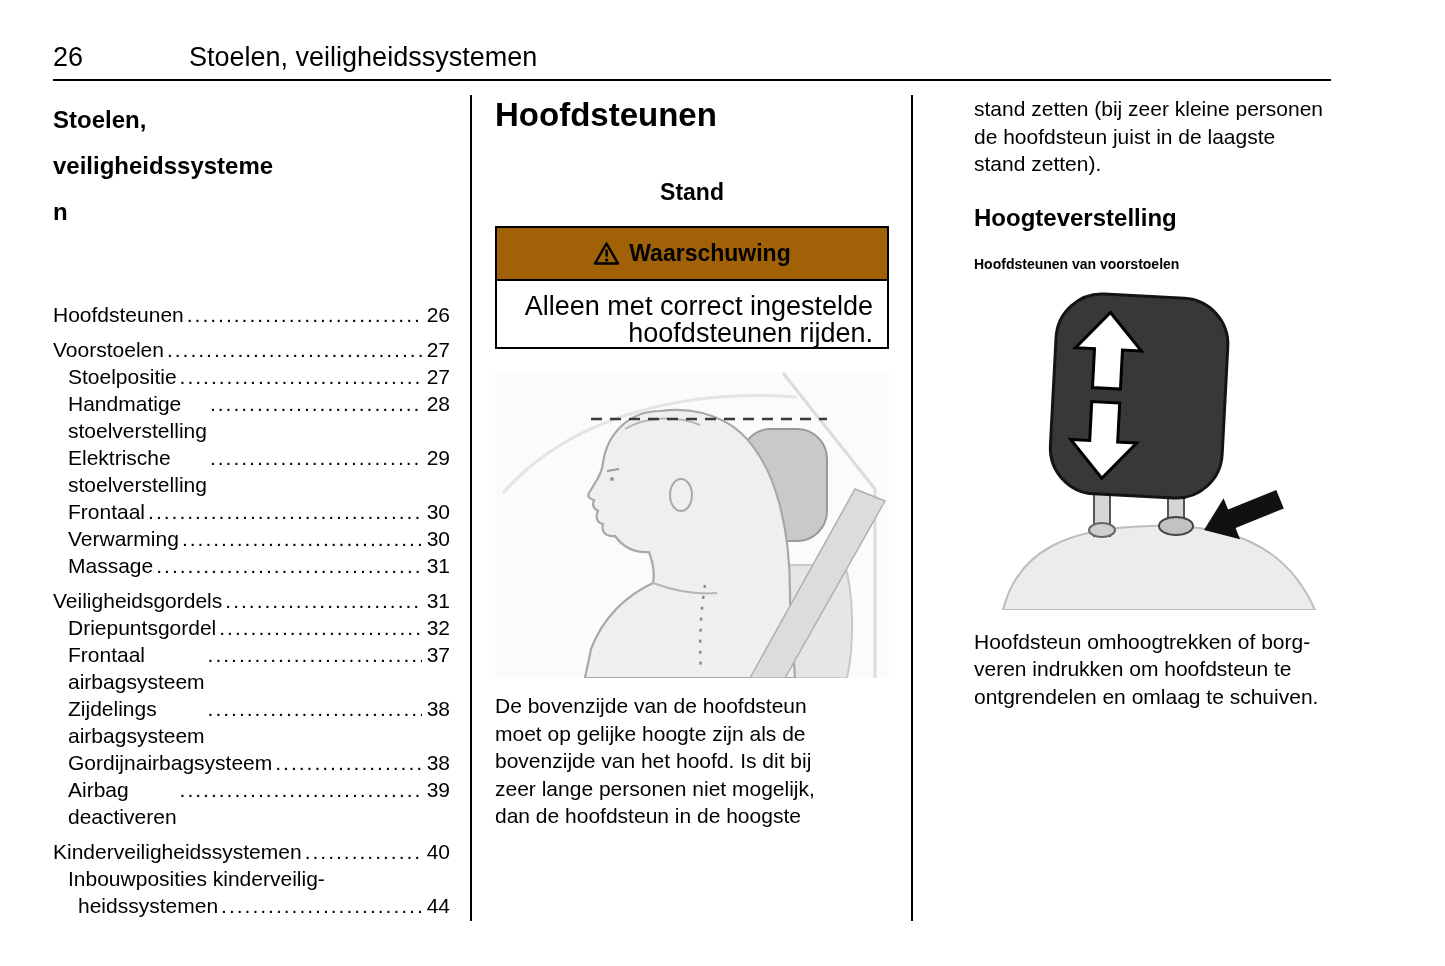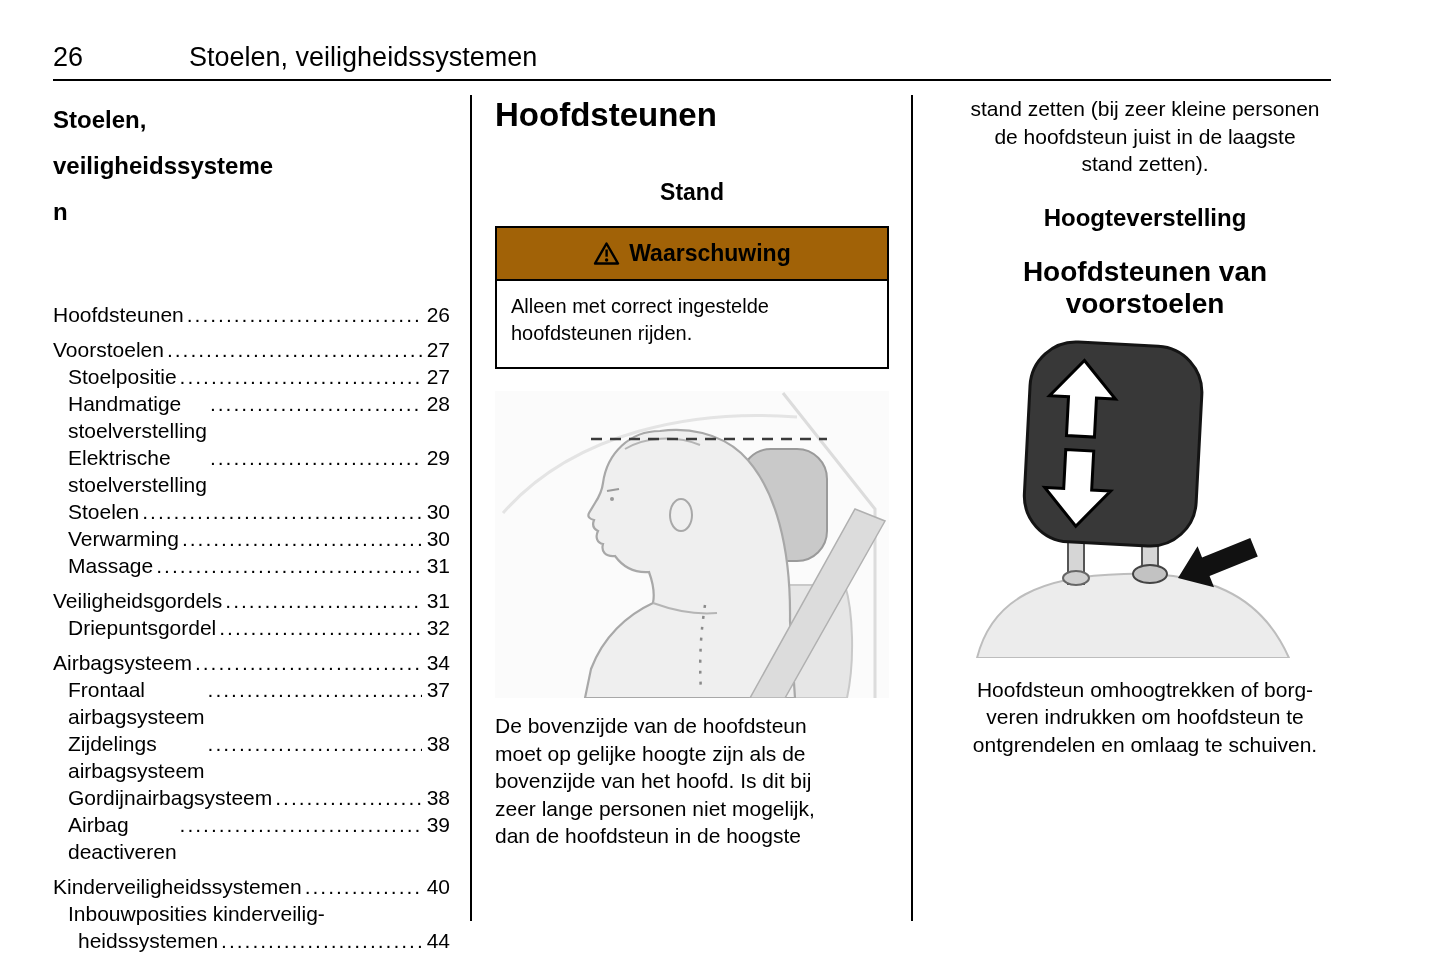--- a/index.html
+++ b/index.html
@@ -11,49 +11,49 @@
 
   
   #page-num   { left:53px;  top:42px; font-size:27px; }
   #header-ttl { left:189px; top:42px; font-size:27px; }
   #header-rule{ left:53px;  top:79px; width:1278px; height:2px; background:#000; }
 
   
   .col  { position:absolute; top:95px; width:394px; }
   #col1 { left:53px; width:397px; }
   #col2 { left:495px; }
-  #col3 { left:948px;text-align:center; }
+  #col3 { left:974px; }
   .vdiv { position:absolute; top:95px; width:2px; height:826px; background:#000; }
   #div1 { left:470px; }
   #div2 { left:911px; }
 
   
   .doc-title { font-size:24px; font-weight:bold; line-height:46px; white-space:pre-line; margin-top:2px; }
   #toc { margin-top:66px; font-size:21px; }
   .toc-row { display:flex; align-items:baseline; line-height:27px; }
   .toc-row.group-start { margin-top:8px; }
   .toc-row.indent-1 { padding-left:15px; }
   .toc-row.cont.indent-1 { padding-left:25px; }
   .toc-dots { flex:1 1 auto; overflow:hidden; white-space:nowrap; margin-left:3px; letter-spacing:2px; }
   .toc-dots::before { content:"......................................................................"; }
   .toc-page { margin-left:5px; flex:0 0 auto; }
 
   
   .h1 { font-size:33px; font-weight:bold; line-height:40px; }
   .h2 { font-size:23px; font-weight:bold; margin-top:44px;text-align:center; }
   .h2b{ font-size:24px; font-weight:bold; margin-top:26px; }
-  .h3 { font-size:28px; font-weight:bold; margin-top:24px; }
+  .h3 { font-size:14px; font-weight:bold; margin-top:24px; }
   .body-text { font-size:21px; line-height:27.5px; white-space:pre-line; }
 
   
   .warning-box  { margin-top:20px; border:2px solid #000; }
   .warning-head { background:#a16207; border-bottom:2px solid #000; display:flex;
                   align-items:center; justify-content:center; gap:9px;
                   padding:12px 0; font-size:23px; font-weight:bold; }
-  .warning-body { padding:12px 14px 20px 14px; font-size:20px; line-height:27px; white-space:pre-line; }
+  .warning-body { padding:12px 14px 0 14px; font-size:27px; line-height:27px; white-space:pre-line;text-align:right; }
 
   .illus-mid   { margin-top:22px; display:block; }
   .illus-right { margin-top:16px; margin-left:24px; display:block; }
   .para-mid    { margin-top:14px; }
   .para-rt-b   { margin-top:18px; }
 </style>
 </head>
 <body>
 
 <div class="abs" id="page-num">26</div>
@@ -87,21 +87,21 @@
         <span class="toc-label">Handmatige stoelverstelling</span>
         <span class="toc-dots"></span>
         <span class="toc-page">28</span>
       </div>
       <div class="toc-row indent-1">
         <span class="toc-label">Elektrische stoelverstelling</span>
         <span class="toc-dots"></span>
         <span class="toc-page">29</span>
       </div>
       <div class="toc-row indent-1">
-        <span class="toc-label">Stoelen</span>
+        <span class="toc-label">Frontaal</span>
         <span class="toc-dots"></span>
         <span class="toc-page">30</span>
       </div>
       <div class="toc-row indent-1">
         <span class="toc-label">Verwarming</span>
         <span class="toc-dots"></span>
         <span class="toc-page">30</span>
       </div>
       <div class="toc-row indent-1">
         <span class="toc-label">Massage</span>
@@ -110,25 +110,20 @@
       </div>
       <div class="toc-row indent-0 group-start">
         <span class="toc-label">Veiligheidsgordels</span>
         <span class="toc-dots"></span>
         <span class="toc-page">31</span>
       </div>
       <div class="toc-row indent-1">
         <span class="toc-label">Driepuntsgordel</span>
         <span class="toc-dots"></span>
         <span class="toc-page">32</span>
-      </div>
-      <div class="toc-row indent-0 group-start">
-        <span class="toc-label">Airbagsysteem</span>
-        <span class="toc-dots"></span>
-        <span class="toc-page">34</span>
       </div>
       <div class="toc-row indent-1">
         <span class="toc-label">Frontaal airbagsysteem</span>
         <span class="toc-dots"></span>
         <span class="toc-page">37</span>
       </div>
       <div class="toc-row indent-1">
         <span class="toc-label">Zijdelings airbagsysteem</span>
         <span class="toc-dots"></span>
         <span class="toc-page">38</span>

